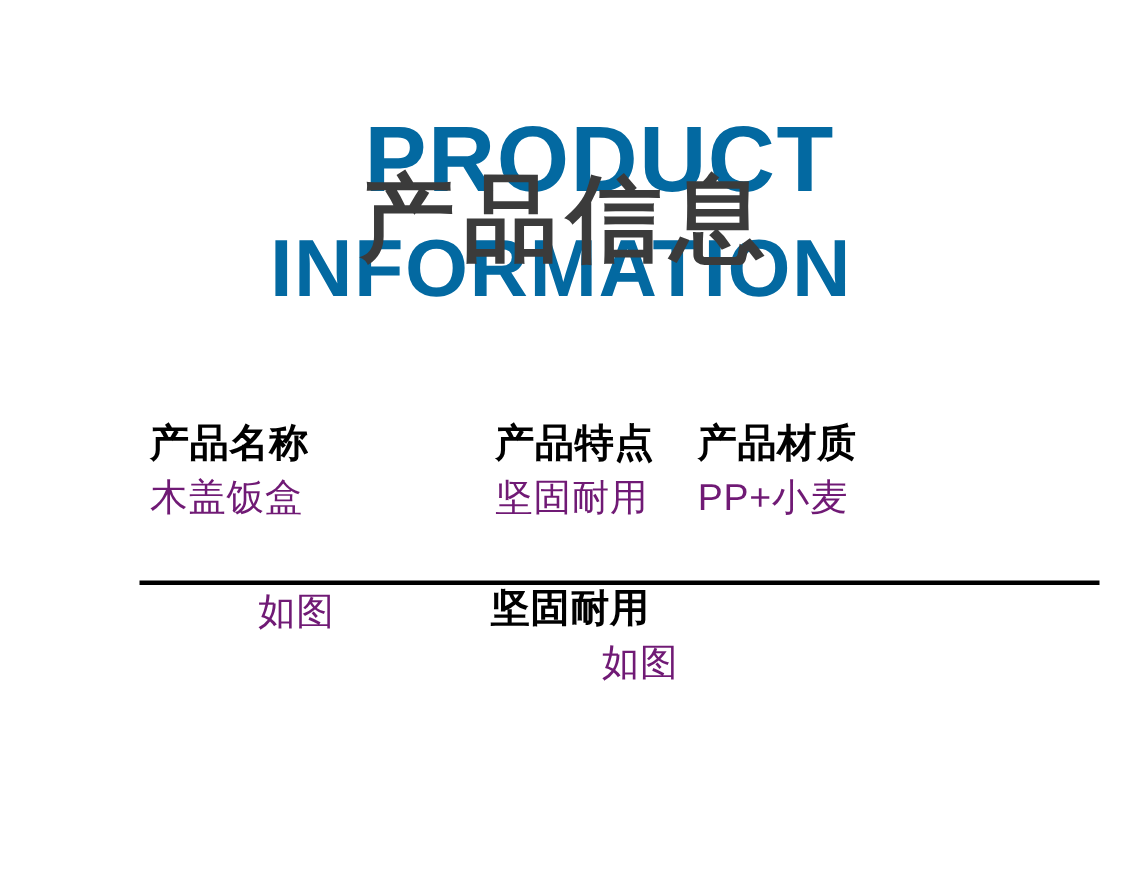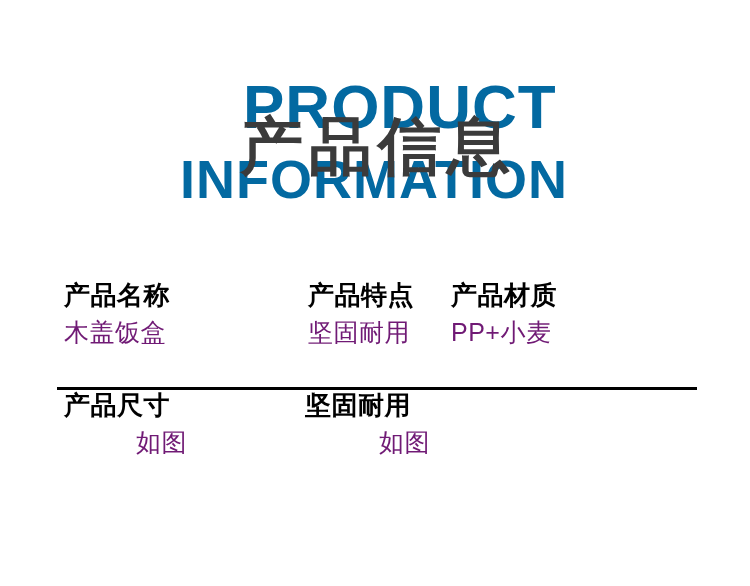--- a/index.html
+++ b/index.html
@@ -67,20 +67,21 @@
   
   .specs {
     position: absolute;
     left: 57px;
     top: 278px;
     width: 640px;
   }
   .spec-row {
     display: flex;
     position: relative;
+    margin-left: 36px;
   }
   .spec-row-1 { height: 110px; }
   .spec-row-2 { height: 122px; }
 
   .spec-col {
     width: 247px;
     box-sizing: border-box;
   }
   .spec-col.col-1 { padding-left: 7px; }
   .spec-col.col-2 { padding-left: 1px; }
@@ -146,21 +147,20 @@
       </div>
       <div class="spec-col col-2">
         <div class="spec-label">产品材质</div>
         <div class="spec-value">PP+小麦</div>
       </div>
       <div class="divider divider-mid"></div>
     </div>
 
     <div class="spec-row spec-row-2">
       <div class="spec-col col-1">
-        <div class="spec-label">产品尺寸</div>
         <div class="spec-value centered">如图</div>
       </div>
       <div class="spec-col col-2">
         <div class="spec-label">坚固耐用</div>
         <div class="spec-value centered">如图</div>
       </div>
       <div class="spec-col col-3 empty-cell">
         <div class="spec-label"></div>
         <div class="spec-value"></div>
       </div>

